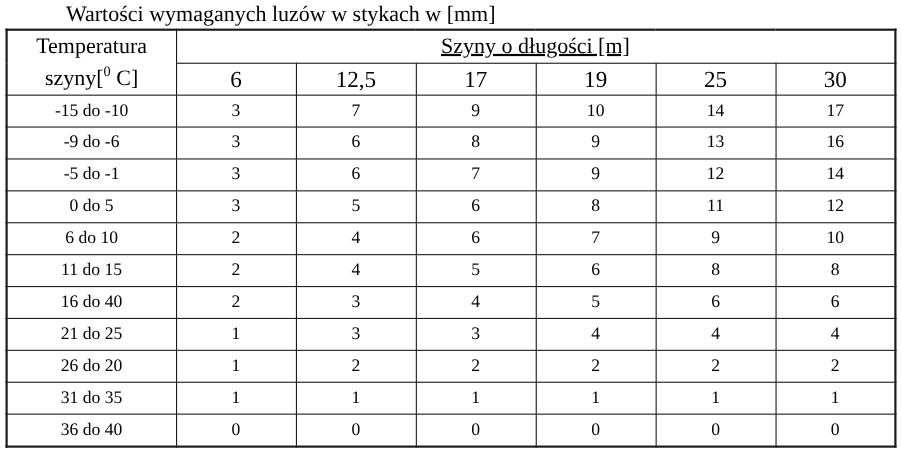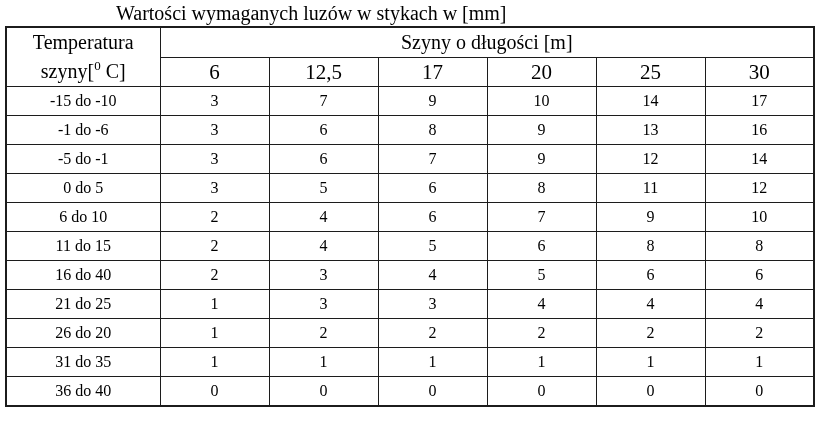--- a/index.html
+++ b/index.html
@@ -7,21 +7,21 @@
     padding: 0;
     background: #ffffff;
     width: 819px;
     height: 427px;
     font-family: "Liberation Serif", serif;
     color: #000000;
     overflow: hidden;
   }
   .title {
     font-size: 20px;
-    padding: 2px 0 1px 116px;
+    padding: 2px 0 1px 60px;
     white-space: nowrap;
   }
   table.lut {
     border-collapse: collapse;
     table-layout: fixed;
     margin-left: 5px;
     width: 810px;
     border: 2px solid #1c1c1c;
   }
   table.lut col.temp-col { width: 154px; }
@@ -38,20 +38,21 @@
   }
   .corner-cell .line { padding: 2px 0; }
   .corner-cell sup {
     font-size: 13px;
     vertical-align: super;
     line-height: 0;
   }
   .group-header-cell {
     font-size: 20px;
     height: 29px;
+    text-decoration: underline;
   }
   .col-num-cell {
     font-size: 21px;
     height: 28px;
   }
   tbody td {
     font-size: 16px;
     height: 28px;
   }
 </style>
@@ -75,37 +76,37 @@
       <th rowspan="2" class="corner-cell">
         <div class="line">Temperatura</div>
         <div class="line"><span>szyny[</span><sup>0</sup><span> C]</span></div>
       </th>
       <th colspan="6" class="group-header-cell">Szyny o długości [m]</th>
     </tr>
     <tr>
       <th class="col-num-cell">6</th>
       <th class="col-num-cell">12,5</th>
       <th class="col-num-cell">17</th>
-      <th class="col-num-cell">20</th>
+      <th class="col-num-cell">19</th>
       <th class="col-num-cell">25</th>
       <th class="col-num-cell">30</th>
     </tr>
   </thead>
   <tbody>
       <tr>
         <td>-15 do -10</td>
         <td>3</td>
         <td>7</td>
         <td>9</td>
         <td>10</td>
         <td>14</td>
         <td>17</td>
       </tr>
       <tr>
-        <td>-1 do -6</td>
+        <td>-9 do -6</td>
         <td>3</td>
         <td>6</td>
         <td>8</td>
         <td>9</td>
         <td>13</td>
         <td>16</td>
       </tr>
       <tr>
         <td>-5 do -1</td>
         <td>3</td>

